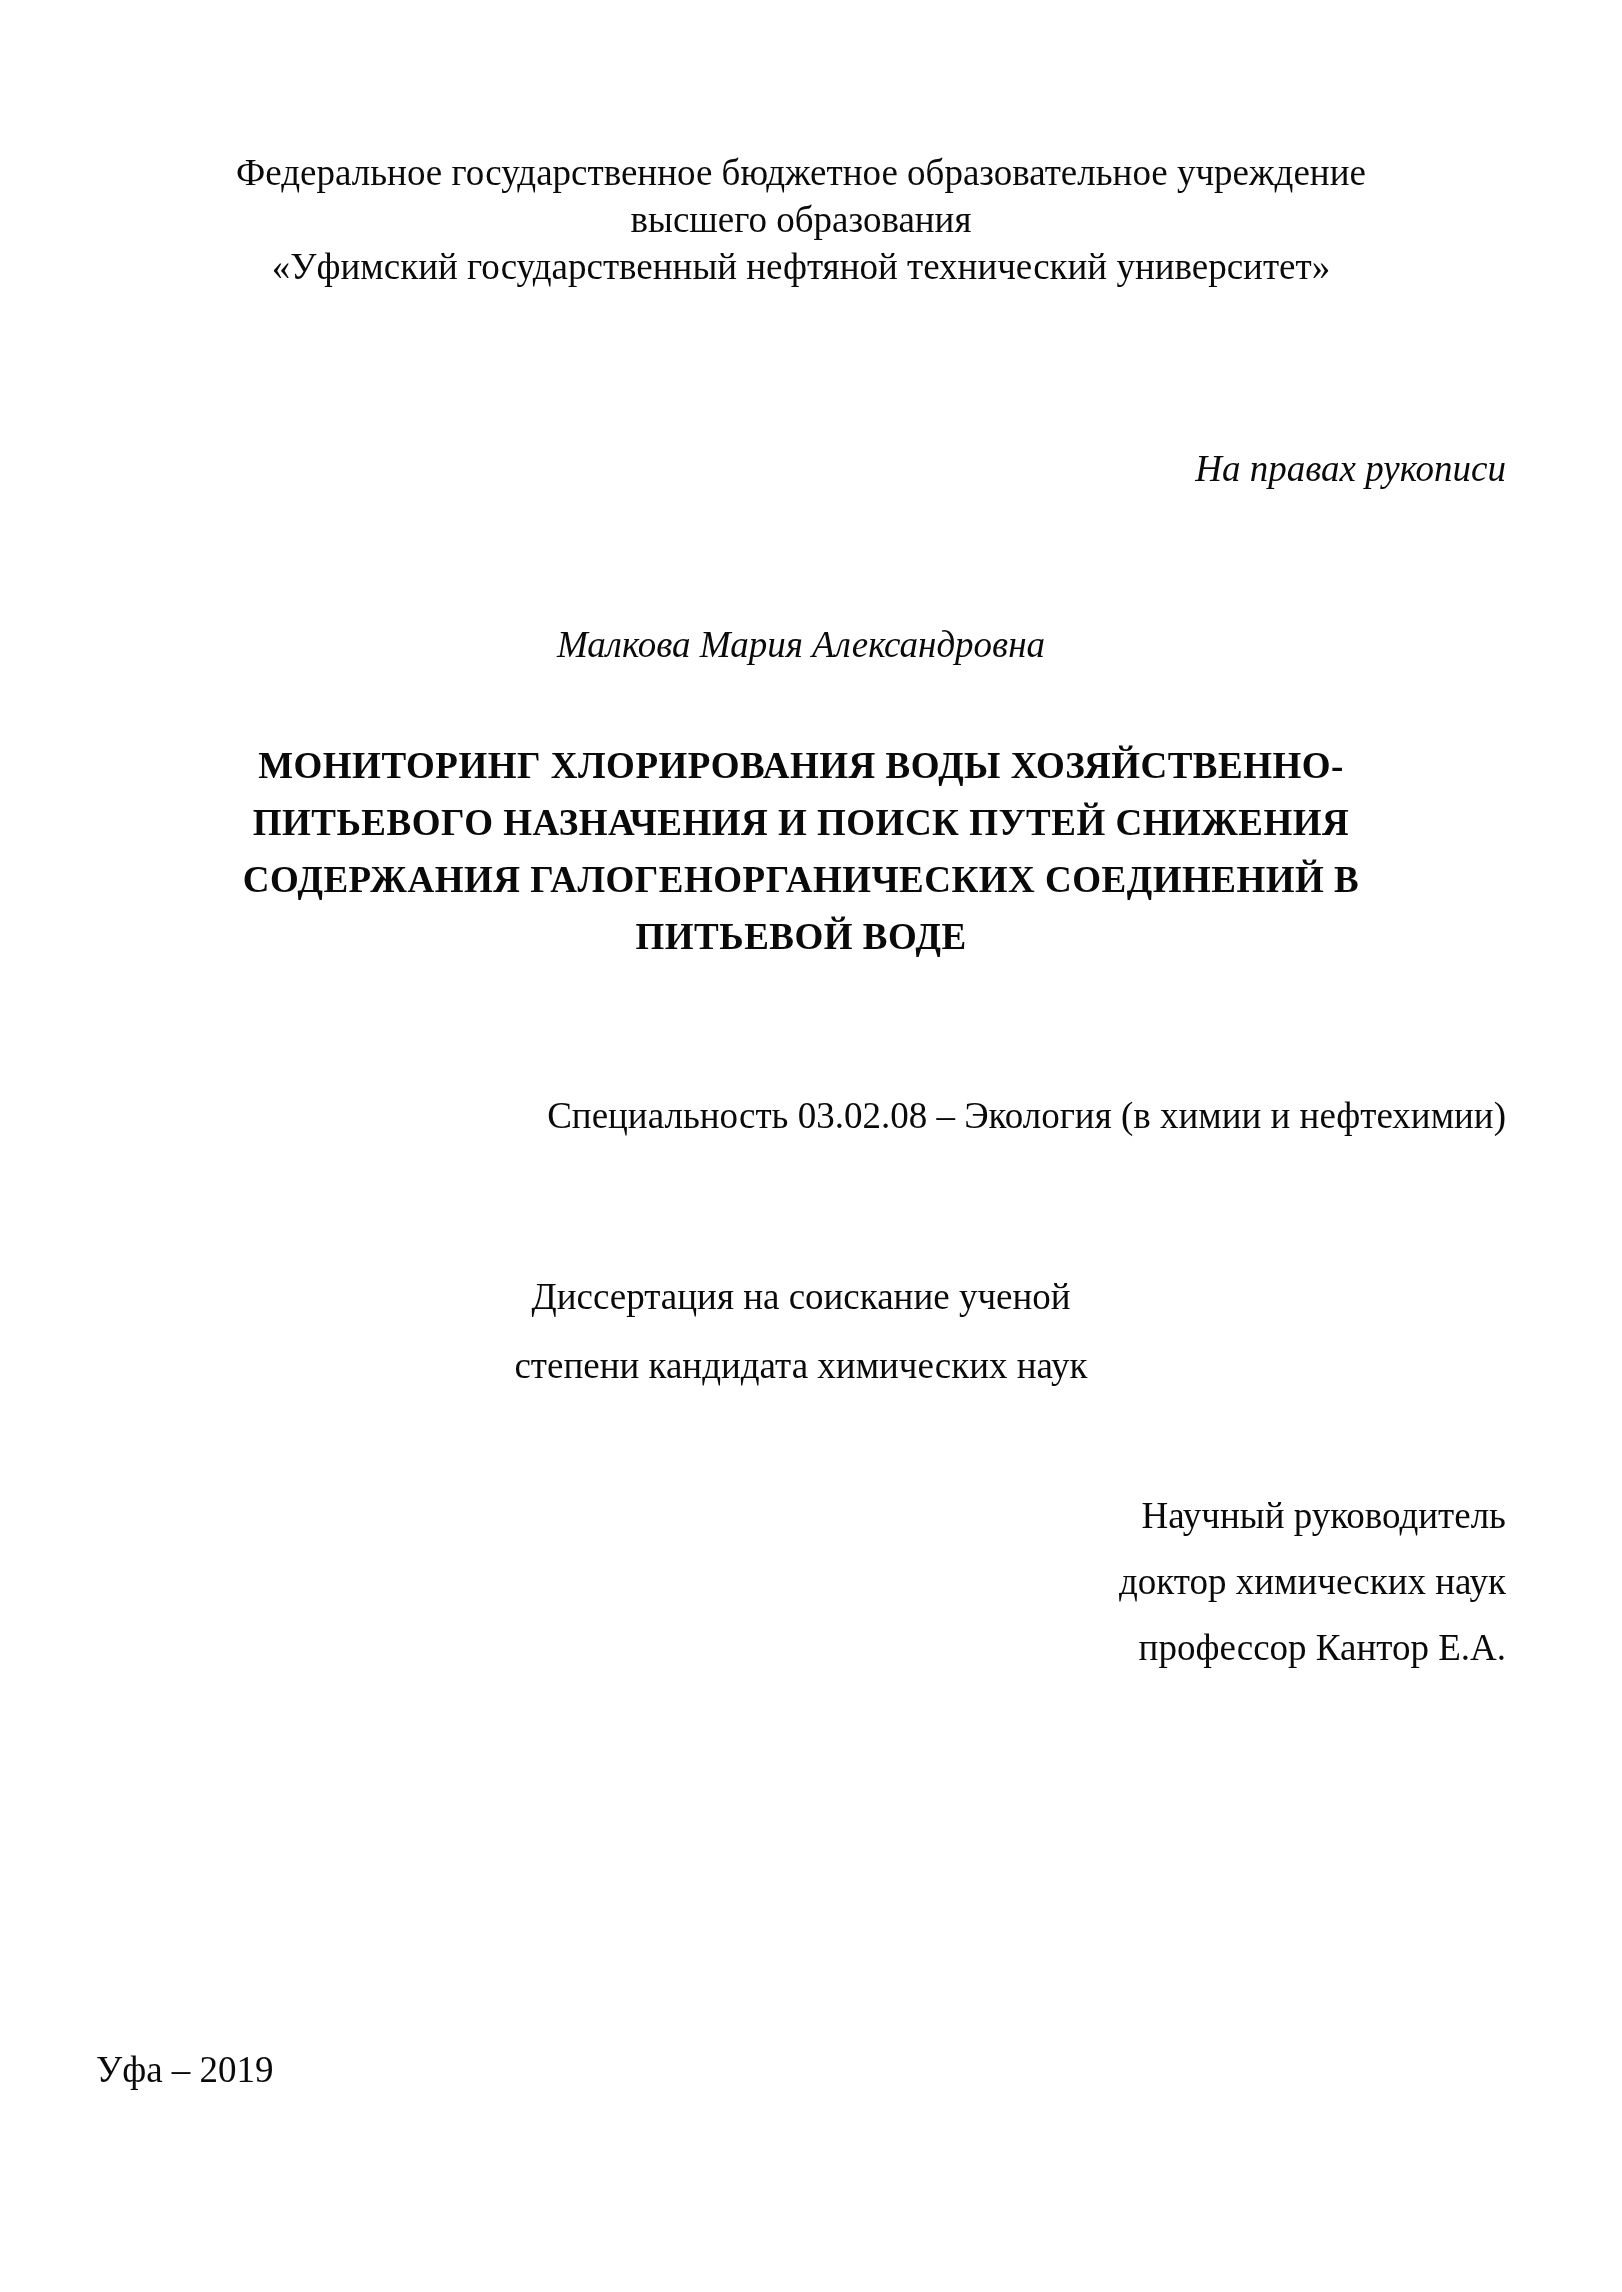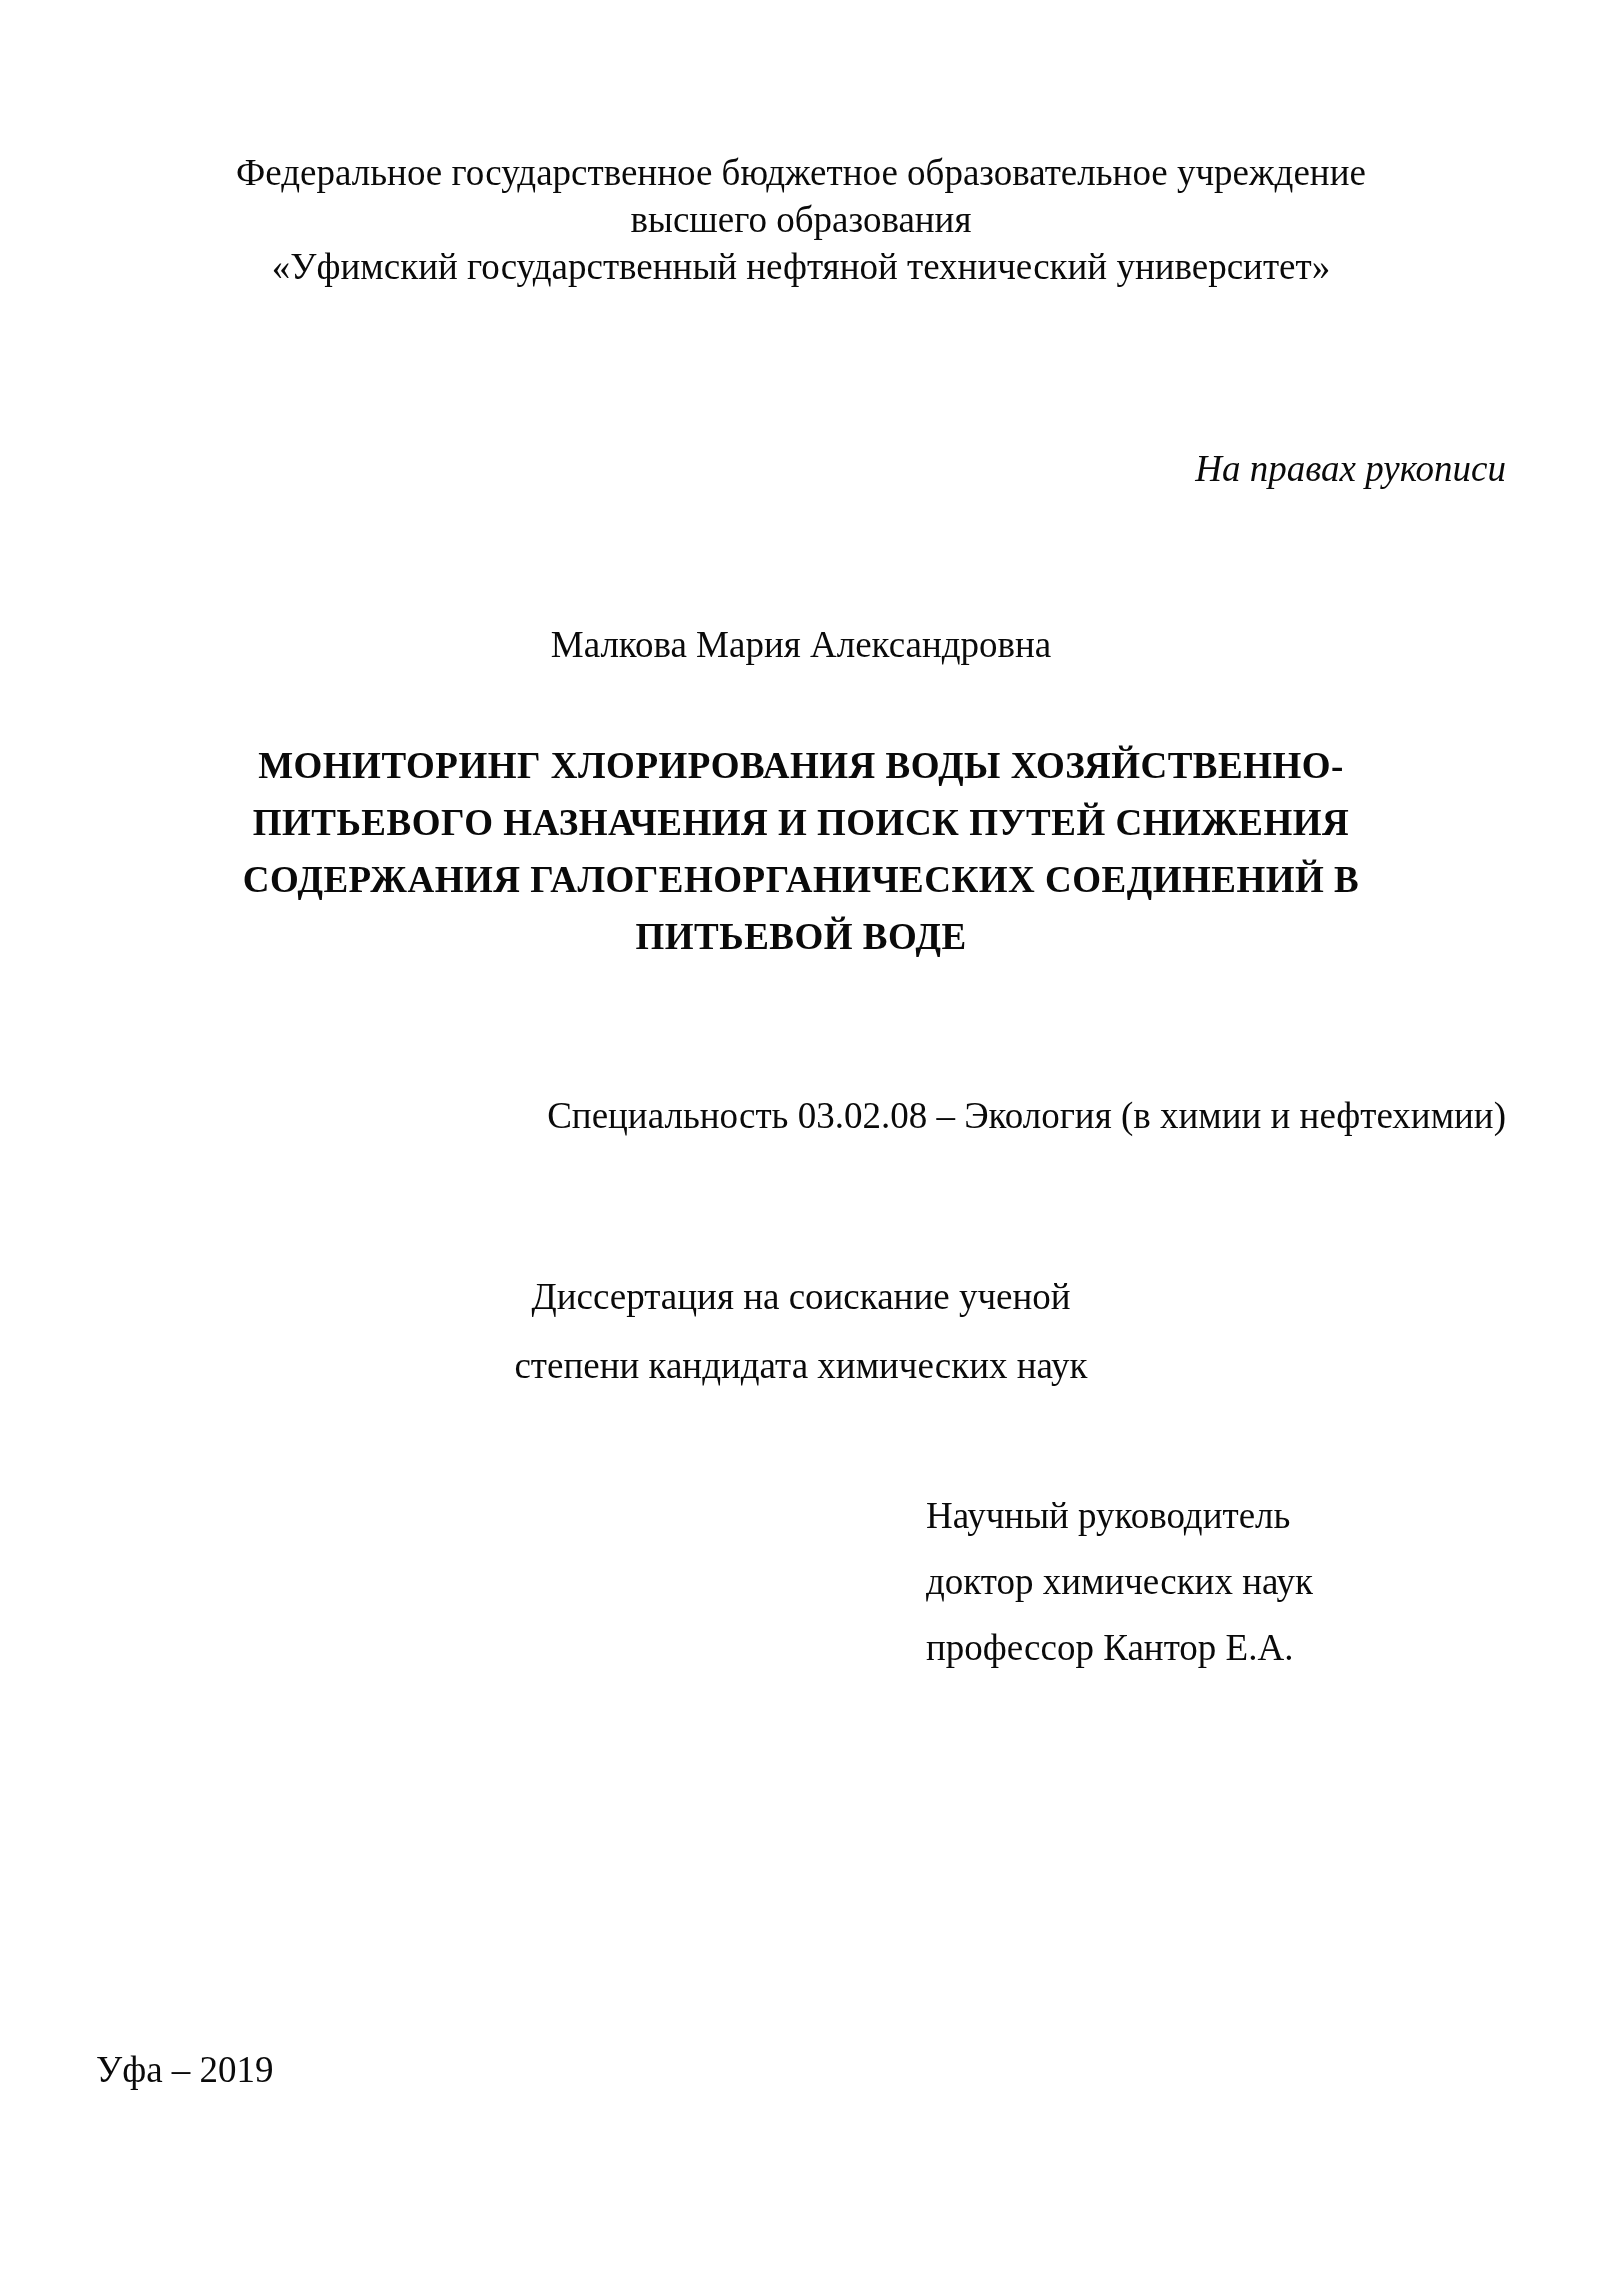--- a/index.html
+++ b/index.html
@@ -27,20 +27,21 @@
   .manuscript-note {
     margin-top: 155px;
     line-height: 47px;
     text-align: right;
     font-style: italic;
   }
   .author-name {
     margin-top: 129px;
     line-height: 47px;
     text-align: center;
+    font-style: italic;
   }
   .title-block {
     margin-top: 69px;
     line-height: 57px;
     text-align: center;
     font-weight: bold;
     letter-spacing: 0.5px;
   }
   .specialty-line {
     margin-top: 127px;
@@ -49,21 +50,21 @@
   }
   .thesis-type-block {
     margin-top: 123px;
     line-height: 69px;
     text-align: center;
   }
   .supervisor-block {
     margin-top: 83px;
     margin-left: 830px; 
     line-height: 66px;
-    text-align: left;
+    text-align: right;
   }
   .city-year {
     margin-top: 365px;
     line-height: 47px;
   }
 </style>
 </head>
 <body>
 
 <div class="page">

